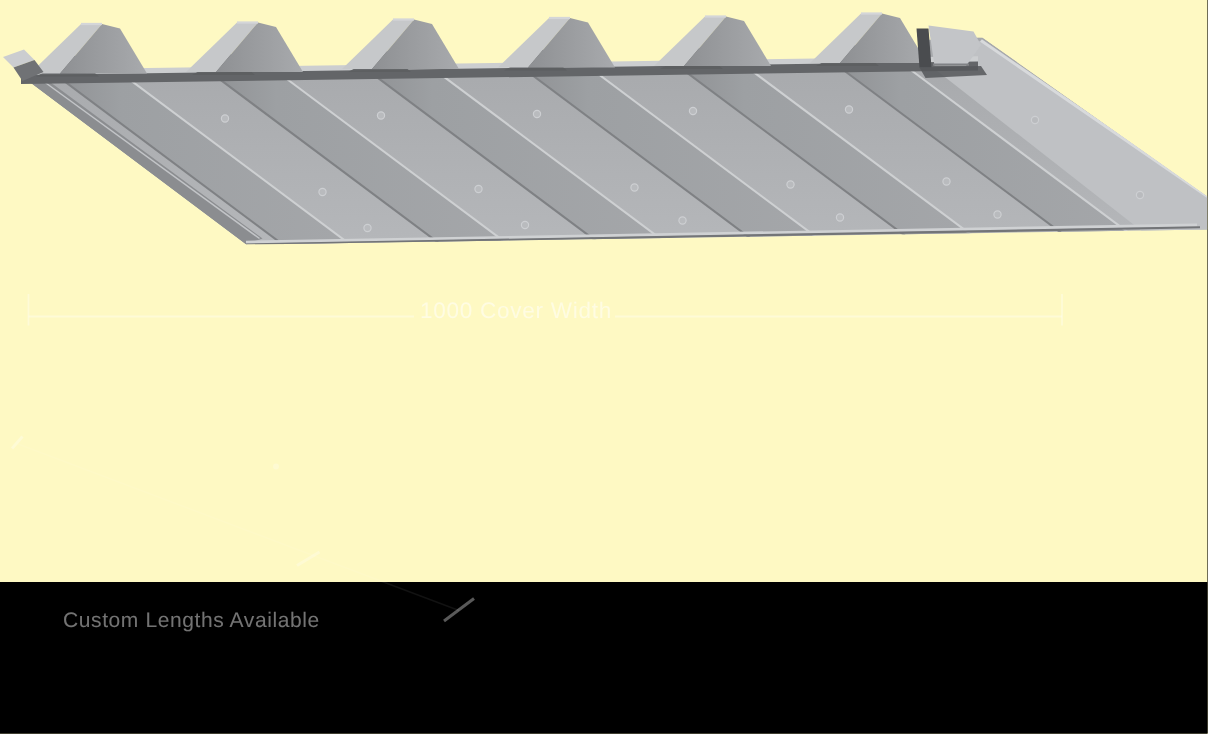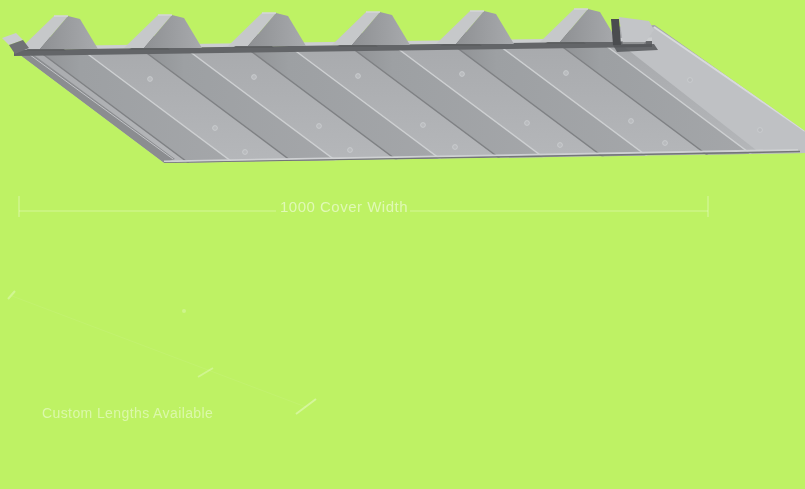--- a/index.html
+++ b/index.html
@@ -1,16 +1,16 @@
 <!DOCTYPE html>
 <html><head>
 <meta charset="utf-8">
 <style>
   html,body{margin:0;padding:0;background:#000;width:805px;height:489px;overflow:hidden;}
-  .stage{position:relative;width:805px;height:489px;background:#bef264;font-family:"Liberation Sans",sans-serif;}
+  .stage{position:relative;width:805px;height:388px;background:#fef9c3;font-family:"Liberation Sans",sans-serif;}
   svg{display:block;}
   text{font-family:"Liberation Sans",sans-serif;}
   .dim-label{font-size:15px;fill:rgba(255,255,255,0.52);letter-spacing:0.5px;}
   .caption-label{font-size:14px;fill:rgba(255,255,255,0.45);letter-spacing:0.4px;}
 </style>
 </head>
 <body>
 
 <div class="stage">
 <svg width="805" height="489" viewBox="0 0 805 489">

